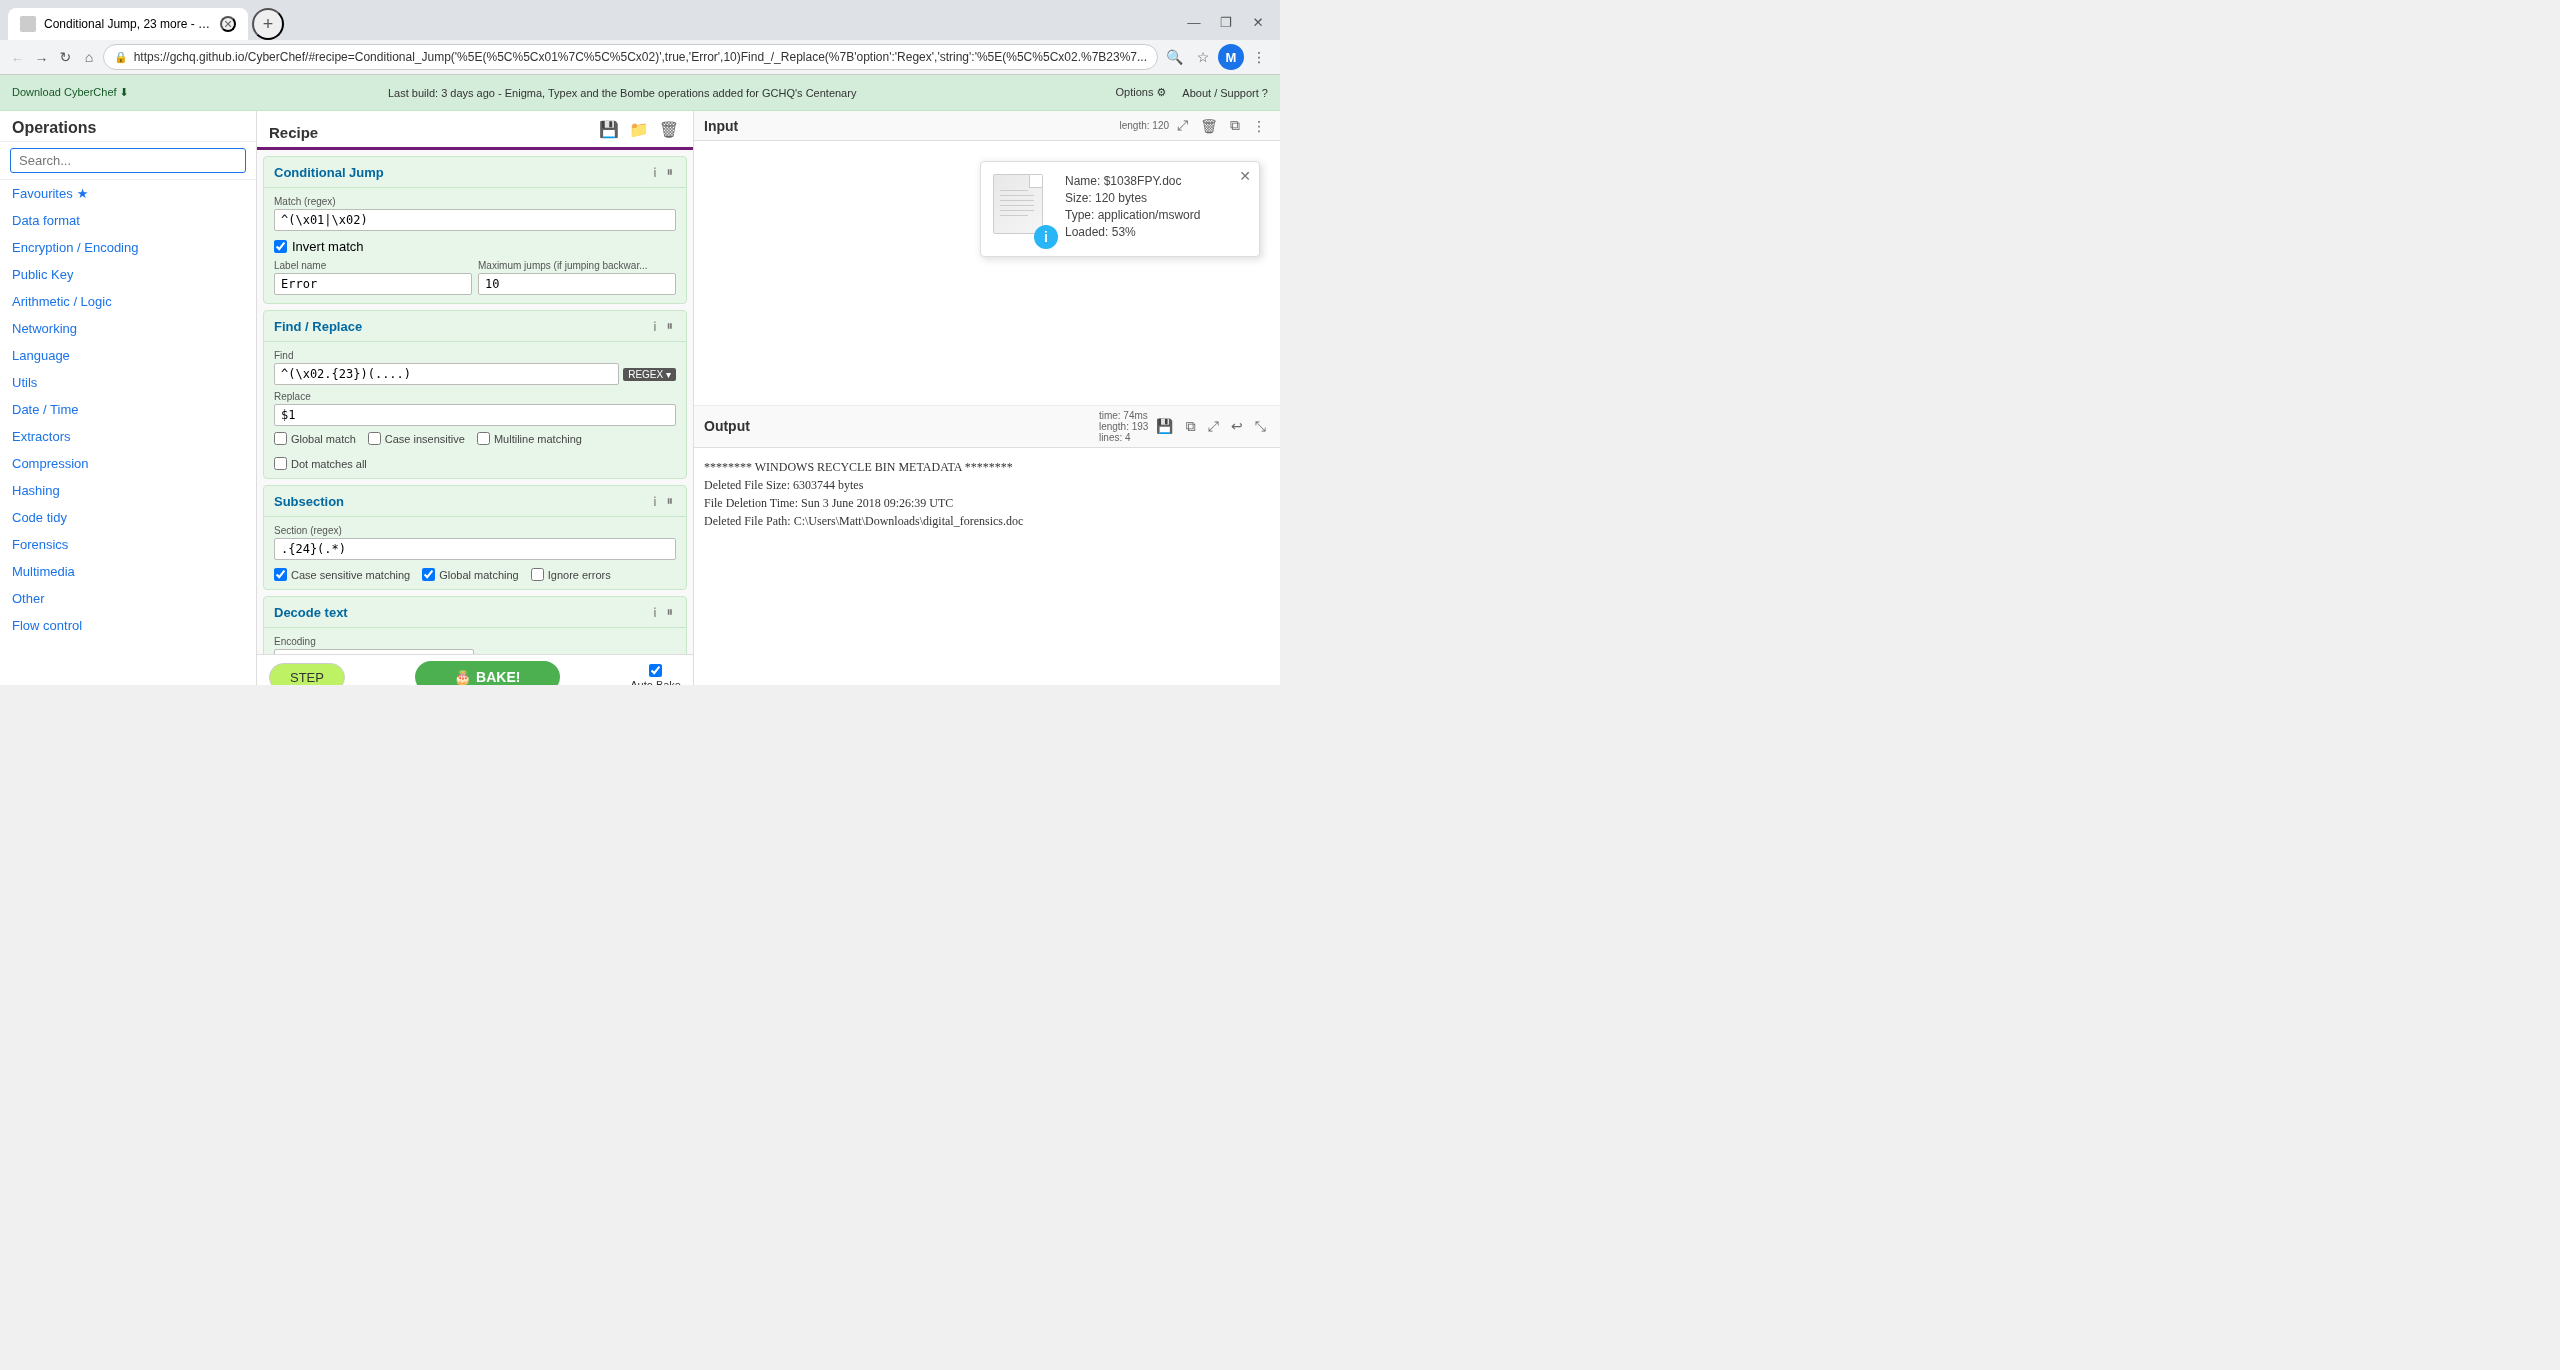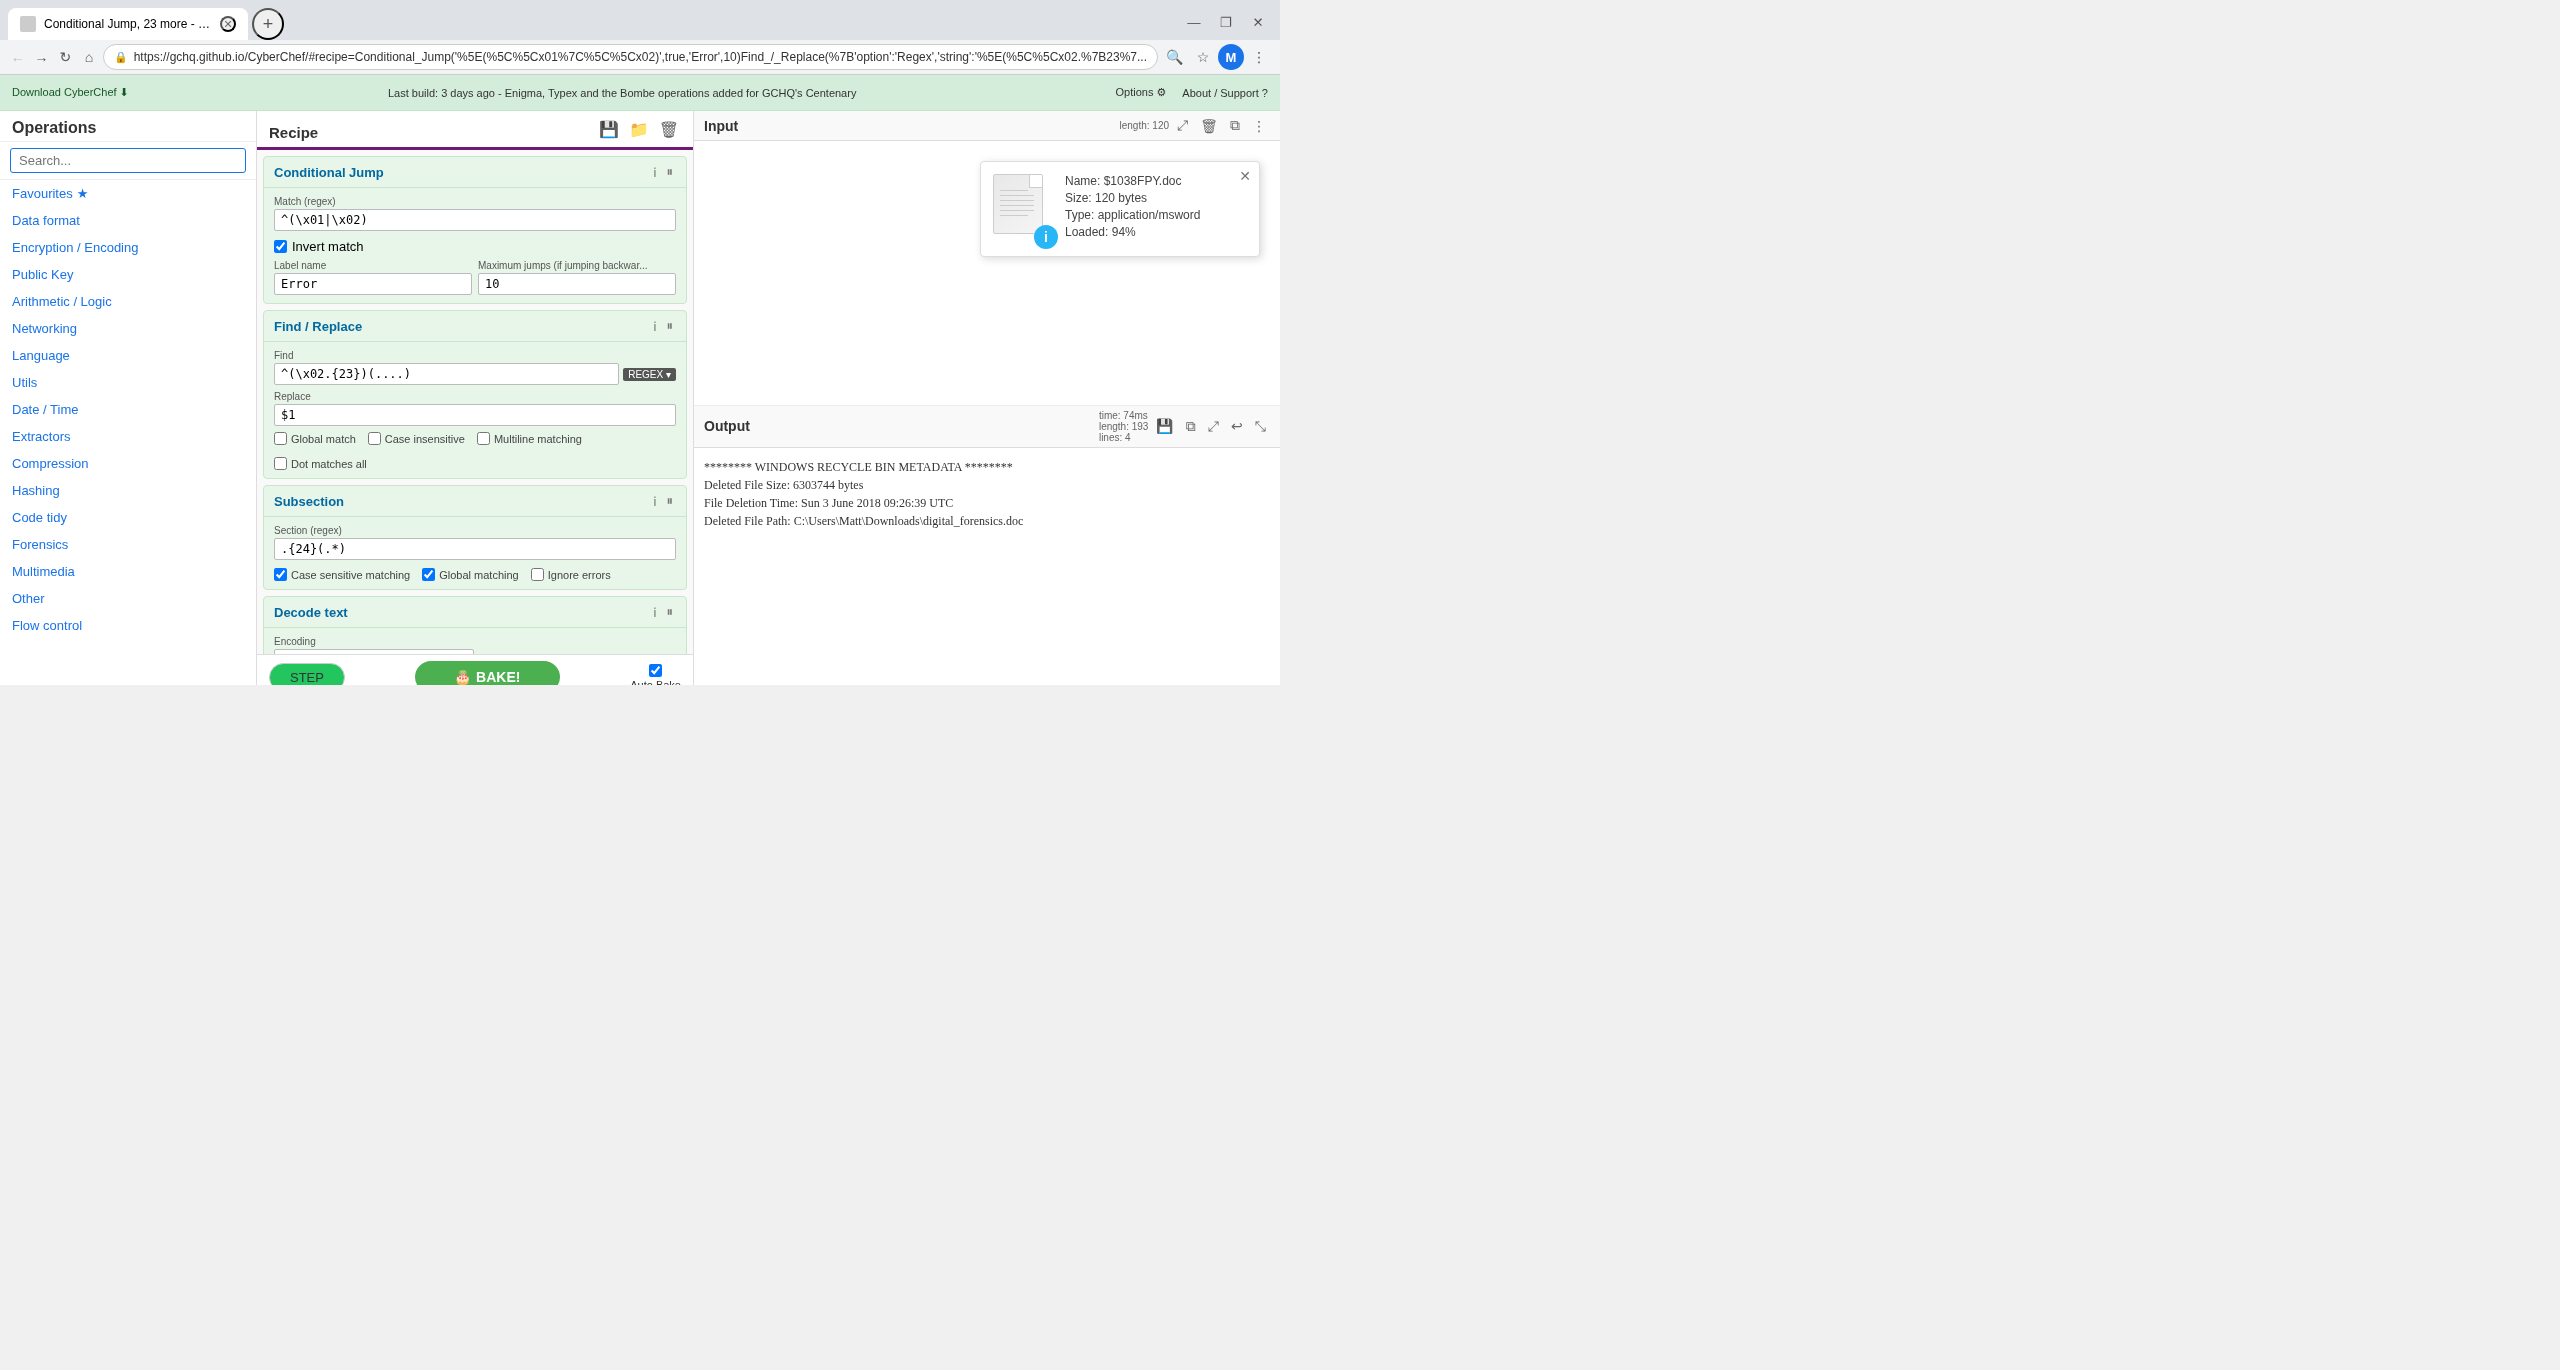--- a/index.html
+++ b/index.html
@@ -66,21 +66,21 @@
     .checkbox-row { display: flex; gap: 12px; align-items: center; margin-top: 6px; flex-wrap: wrap; }
     .checkbox-item { display: flex; align-items: center; gap: 4px; font-size: 11px; color: #444; }
     .checkbox-item input[type=checkbox] { width: 13px; height: 13px; }
     .input-with-badge { position: relative; display: flex; align-items: center; }
     .input-with-badge input { flex: 1; border: 1px solid #bbb; border-radius: 2px; padding: 3px 6px; font-size: 12px; background: white; font-family: monospace; }
     .regex-badge { background: #555; color: white; font-size: 10px; padding: 1px 5px; border-radius: 2px; margin-left: 4px; cursor: pointer; white-space: nowrap; }
     .encoding-select { width: 200px; border: 1px solid #bbb; border-radius: 2px; padding: 3px 6px; font-size: 12px; background: white; }
     
     
     .bottom-bar { display: flex; align-items: center; justify-content: space-between; padding: 6px 12px; border-top: 1px solid #ddd; background: white; }
-    .step-btn { background: #22c55e; border: 1px solid #ccc; border-radius: 20px; padding: 6px 20px; font-size: 13px; cursor: pointer; color: #333; }
+    .step-btn { background: #bef264; border: 1px solid #ccc; border-radius: 20px; padding: 6px 20px; font-size: 13px; cursor: pointer; color: #333; }
     .bake-btn { background: #4caf50; border: none; border-radius: 20px; padding: 8px 40px; font-size: 14px; font-weight: bold; color: white; cursor: pointer; display: flex; align-items: center; gap: 8px; }
     .auto-bake-container { display: flex; flex-direction: column; align-items: center; gap: 2px; }
     .auto-bake-label { font-size: 11px; color: #333; }
     
     
     .io-panels { flex: 1; display: flex; flex-direction: column; background: white; min-width: 0; }
     .io-panel { flex: 1; display: flex; flex-direction: column; min-height: 0; }
     .io-header { display: flex; align-items: center; justify-content: space-between; padding: 4px 10px; border-bottom: 1px solid #ddd; background: #f9f9f9; }
     .io-title { font-size: 14px; font-weight: bold; color: #333; }
     .io-actions { display: flex; gap: 4px; align-items: center; }
@@ -380,21 +380,21 @@
                 <div style="position:absolute; top:30px; left:6px; right:8px; height:1px; background:#ccc;"></div>
                 <div style="position:absolute; top:35px; left:6px; right:8px; height:1px; background:#ccc;"></div>
                 <div style="position:absolute; top:40px; left:6px; right:14px; height:1px; background:#ccc;"></div>
               </div>
               <div class="file-info-badge">i</div>
             </div>
             <div class="file-details">
               <div>Name: $1038FPY.doc</div>
               <div>Size: 120 bytes</div>
               <div>Type: application/msword</div>
-              <div>Loaded: 94%</div>
+              <div>Loaded: 53%</div>
             </div>
             <button class="popup-close">✕</button>
           </div>
         </div>
       </div>
 
       <div class="output-divider"></div>
 
       <div class="io-panel">
         <div class="io-header">

